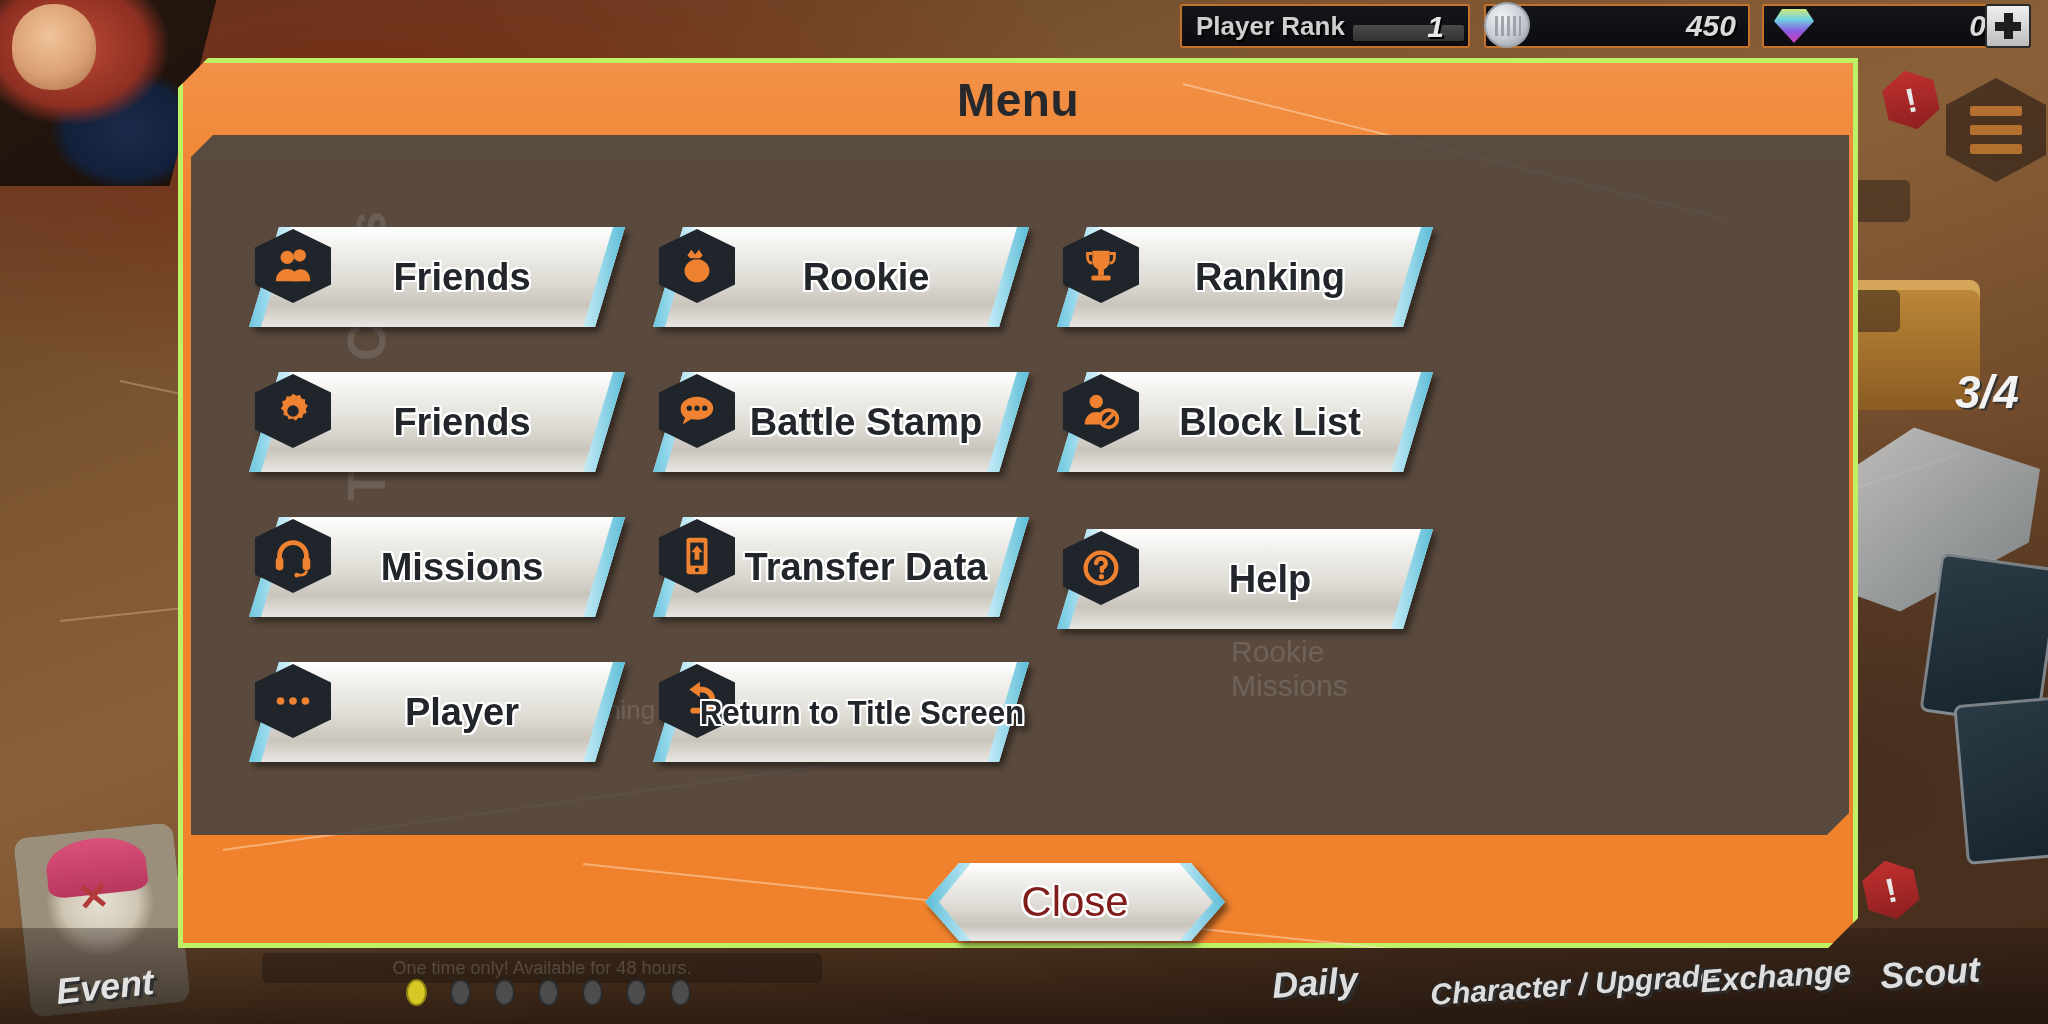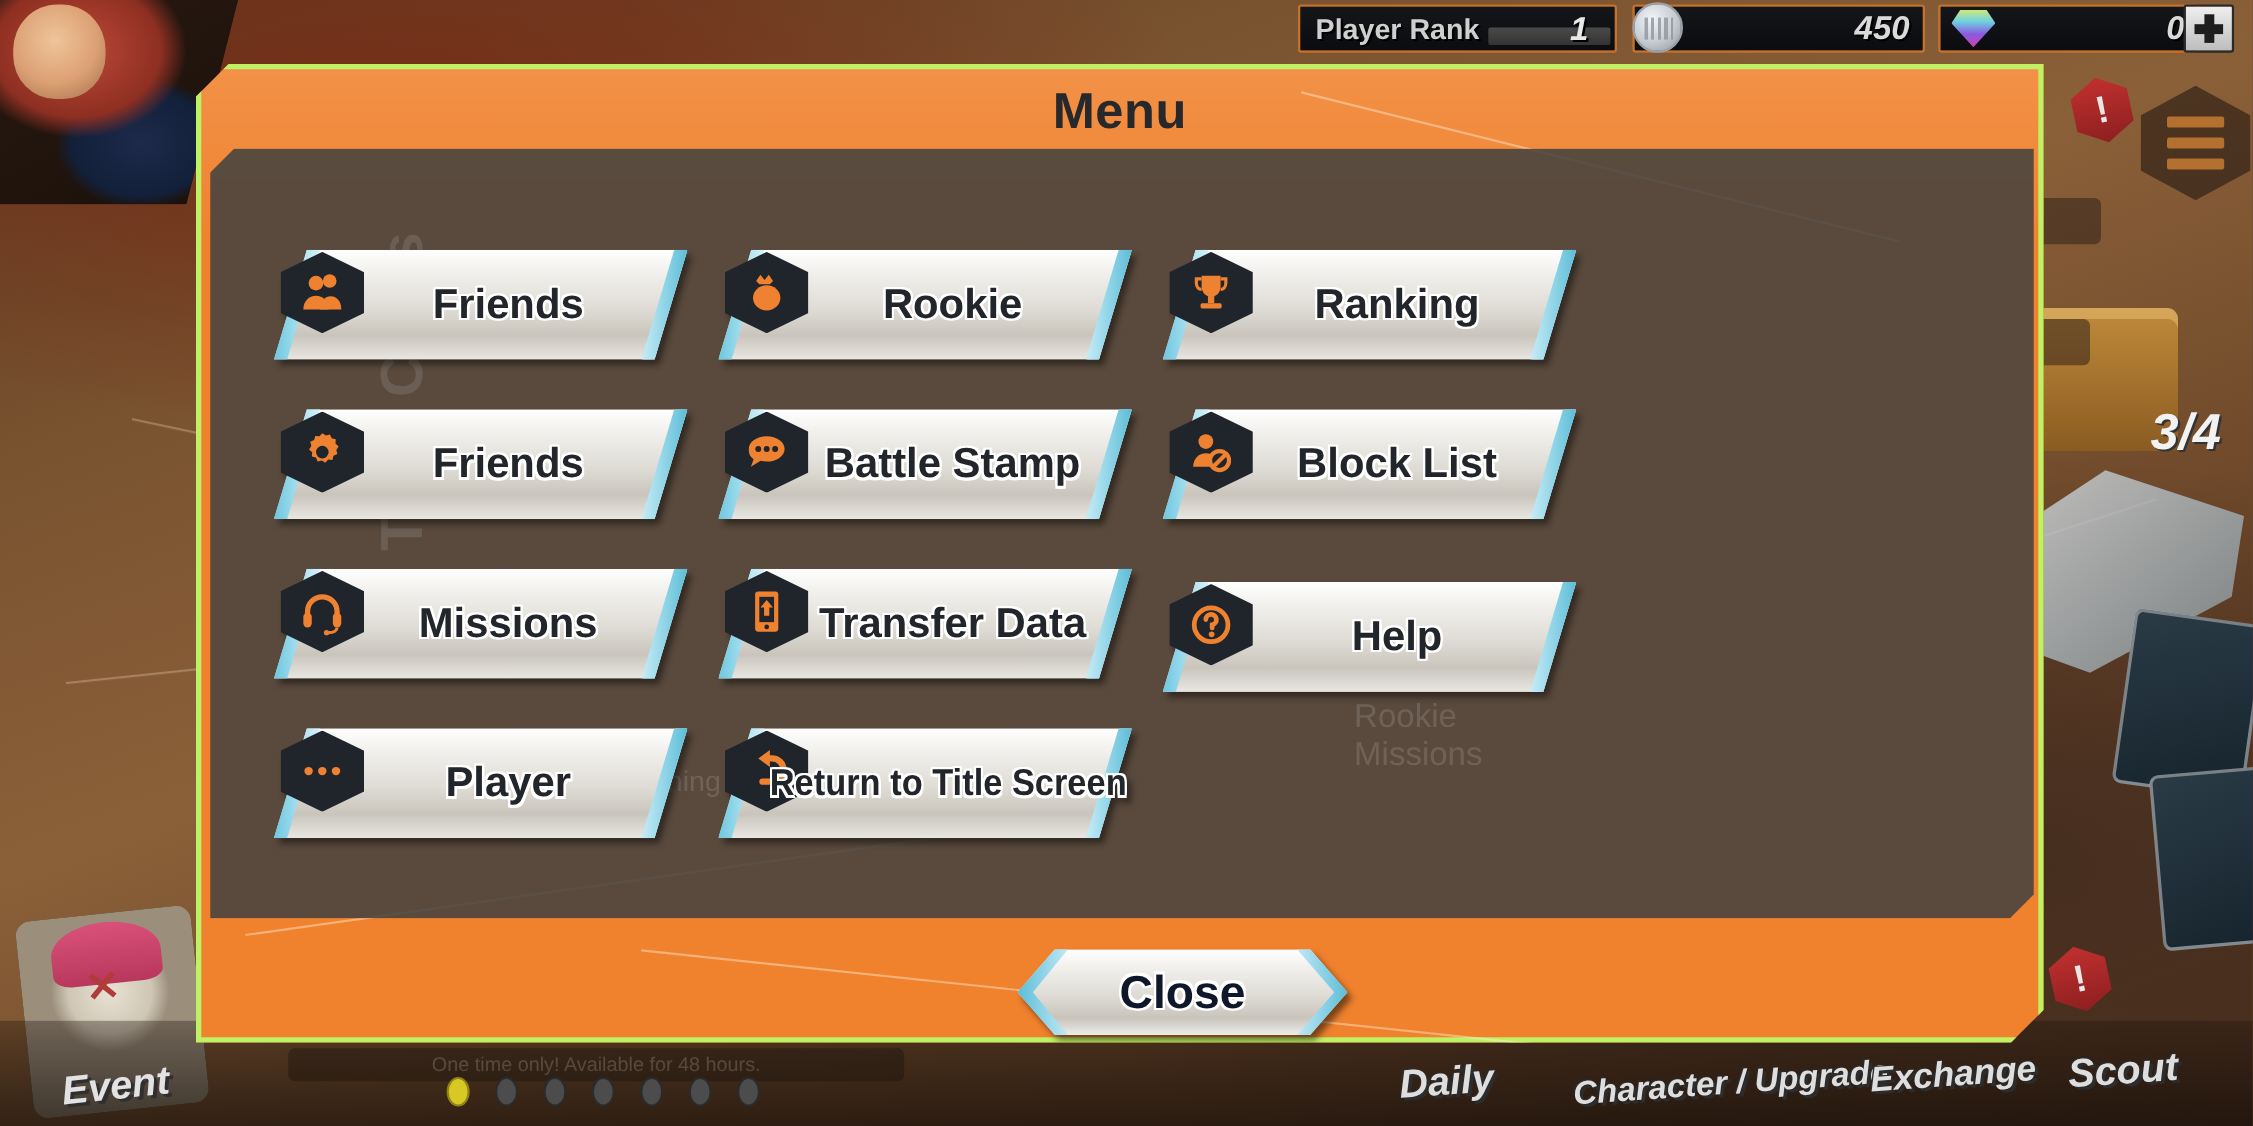--- a/index.html
+++ b/index.html
@@ -314,21 +314,21 @@
     clip-path:polygon(34px 0, 46px 0, 14px 50%, 46px 100%, 34px 100%, 0 50%);
     background:linear-gradient(90deg,#5cbdd8,#cdeef8);
   }
   .close-btn .cedgeR{
     position:absolute; right:0; top:0; width:52px; height:100%;
     clip-path:polygon(6px 0, 18px 0, 52px 50%, 18px 100%, 6px 100%, 40px 50%);
     background:linear-gradient(90deg,#cdeef8,#5cbdd8);
   }
   .close-btn .clabel{
     position:absolute; inset:0; display:flex; align-items:center; justify-content:center;
-    font-size:42px; font-weight:bold; color:#0f172a;
+    font-size:42px; font-weight:normal; color:#7f1d1d;
     text-shadow:
       2px 0 0 #fff, -2px 0 0 #fff, 0 2px 0 #fff, 0 -2px 0 #fff,
       2px 2px 0 #fff, -2px -2px 0 #fff, 2px -2px 0 #fff, -2px 2px 0 #fff;
   }
   .panel-streak{
     position:absolute; background:rgba(255,235,210,.45); height:2px;
     transform-origin:left center;
   }
   svg.ic{ width:46px; height:46px; display:block; }
 </style>

